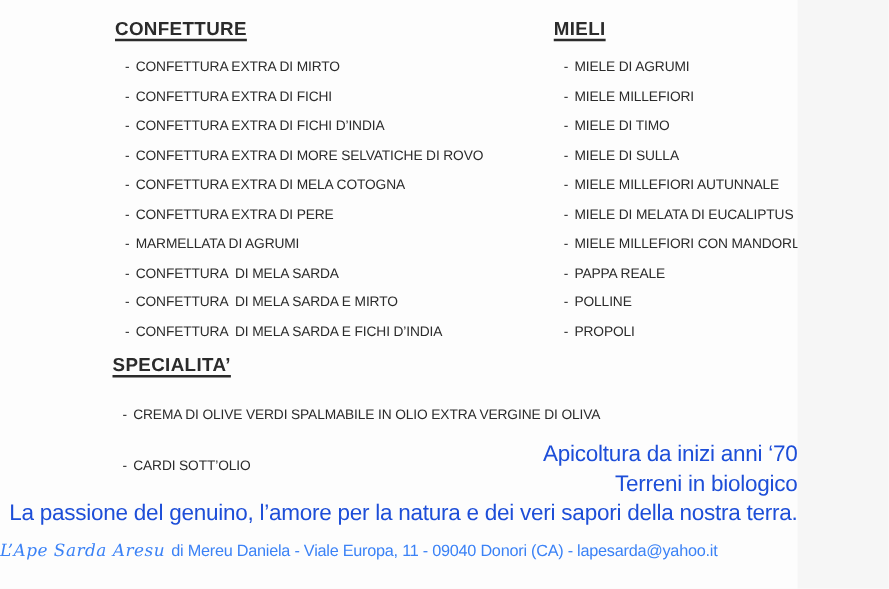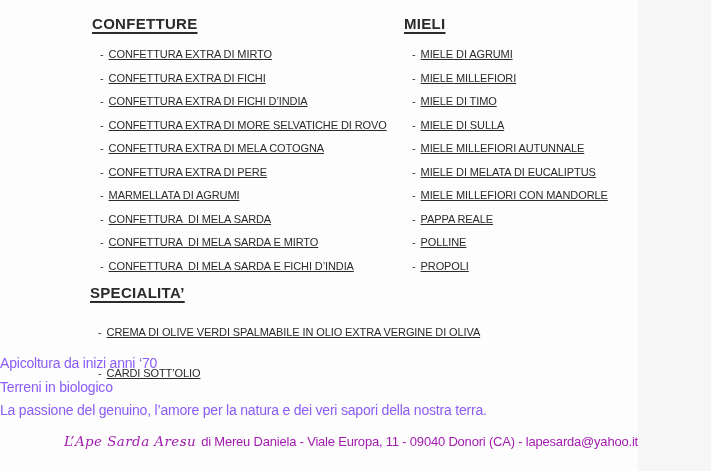--- a/index.html
+++ b/index.html
@@ -15,21 +15,21 @@
     width: 638px;
     height: 471px;
     background: #fdfdfd;
     color: #2b2b2b;
     overflow: hidden;
   }
 
   
   .section { position: absolute; }
   #sec-confetture { left: 92px;  top: 14px; }
-  #sec-mieli      { left: 404px; top: 14px; }
+  #sec-mieli      { left: 443px; top: 14px; }
   #sec-specialita { left: 90px;  top: 283px; }
 
   .section-title {
     margin: 0;
     font-size: 15px;
     font-weight: bold;
     line-height: 20px;
     letter-spacing: 0.3px;
     text-decoration: underline;
     text-underline-offset: 3px;
@@ -40,51 +40,49 @@
     list-style: none;
     margin: 9px 0 0 0;
     padding: 0;
   }
   .product-list li {
     line-height: 23.5px;
     font-size: 11px;
     letter-spacing: -0.1px;
     padding-left: 8px;
     white-space: pre;
-    text-decoration: underline;
   }
   #sec-specialita .product-list { margin-top: 6px; }
   #sec-specialita .product-list li { line-height: 24px; margin-top: 17px; }
 
   .bullet { display: inline-block; margin-right: 5px; }
   .item-label { white-space: pre; }
 
   
   .tagline {
     position: absolute;
     left: 0; right: 0;
     top: 352px;
-    text-align: left;
-    font-size: 14px;
+    text-align: right;
+    font-size: 18px;
     line-height: 23.5px;
     letter-spacing: -0.2px;
-    color: #8b5cf6;
+    color: #1d4ed8;
   }
 
   
   .footer {
     position: absolute;
     left: 0; right: 0;
     top: 432px;
-    text-align: right;
+    text-align: left;
     font-size: 13px;
     line-height: 18px;
     letter-spacing: -0.2px;
-    color: #a21caf;
-    margin-left: 28px;
+    color: #3b82f6;
   }
   .brand {
     font-family: "DejaVu Serif", serif;
     font-style: italic;
     font-size: 13.5px;
     letter-spacing: 0.4px;
     margin-right: 5px;
   }
 </style>
 </head>

